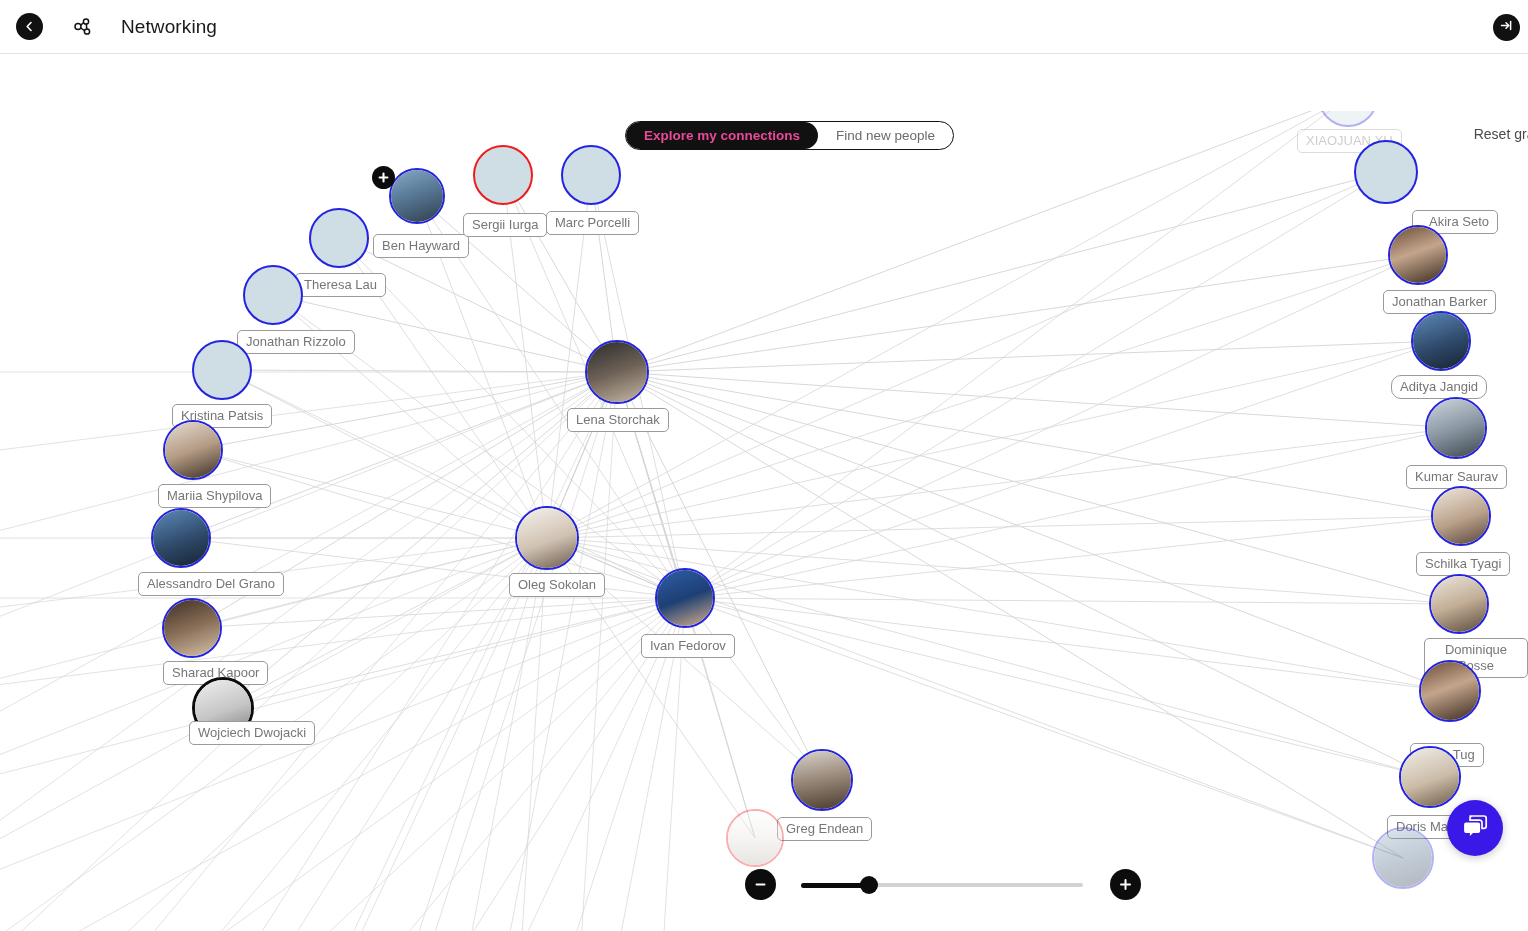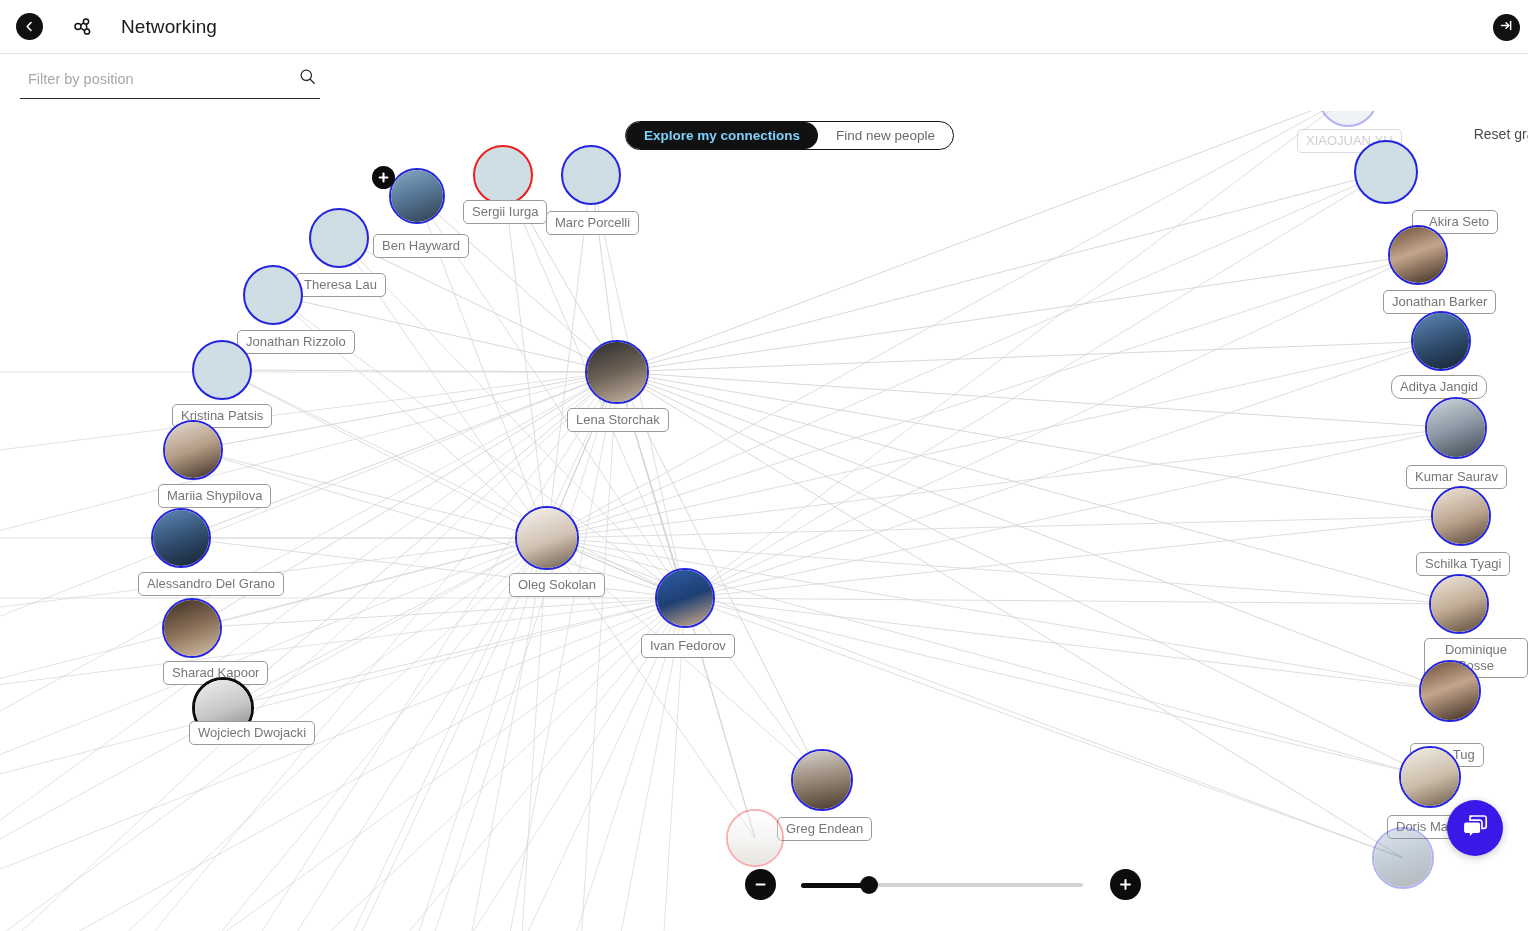--- a/index.html
+++ b/index.html
@@ -53,21 +53,21 @@
 
   .seg-toggle {
     position:absolute; left:625px; top:66px;
     height:29px; border:1px solid #111; border-radius:15px;
     display:flex; align-items:center; background:#fff; overflow:hidden;
   }
   .seg {
     height:27px; padding:0 18px; display:flex; align-items:center; justify-content:center;
     font-size:13.5px; color:#6b6b6b; cursor:pointer; border-radius:15px; white-space:nowrap;
   }
-  .seg.active { background:#111; color:#7dd3fc; font-weight:700; }
+  .seg.active { background:#111; color:#ec4899; font-weight:700; }
 
   .reset-graph {
     position:absolute; right:-22px; top:71px;
     font-size:14px; color:#4a4a4a; cursor:pointer; white-space:nowrap;
   }
 
   
   .canvas { position:absolute; left:0; top:111px; width:1528px; height:820px; overflow:hidden; }
   .edges { position:absolute; left:0; top:0; width:1528px; height:820px; }
 
@@ -171,29 +171,20 @@
         <svg width="15" height="15" viewBox="0 0 15 15">
           <line x1="2.5" y1="7.5" x2="9.5" y2="7.5" stroke="#fff" stroke-width="1.5" stroke-linecap="round"></line>
           <path d="M7 4.8 L9.8 7.5 L7 10.2" fill="none" stroke="#fff" stroke-width="1.5" stroke-linecap="round" stroke-linejoin="round"></path>
           <line x1="11.6" y1="3.6" x2="11.6" y2="11.4" stroke="#fff" stroke-width="1.5" stroke-linecap="round"></line>
         </svg>
       </span>
     </div>
   </div>
 
   <div class="filterrow">
-    <div class="search-wrap">
-      <input type="text" placeholder="Filter by position" style="">
-      <span class="search-icon">
-        <svg width="17" height="17" viewBox="0 0 17 17">
-          <circle cx="7.3" cy="7.3" r="5.2" fill="none" stroke="#2b2b2b" stroke-width="1.3"></circle>
-          <line x1="11.2" y1="11.2" x2="15.2" y2="15.2" stroke="#2b2b2b" stroke-width="1.3" stroke-linecap="round"></line>
-        </svg>
-      </span>
-    </div>
 
     <div class="seg-toggle">
       <div class="seg active">Explore my connections</div>
       <div class="seg">Find new people</div>
     </div>
 
     <div class="reset-graph">Reset graph</div>
   </div>
 
   <div class="canvas">
@@ -318,21 +309,21 @@
           <div class="ph p1"></div>
         </div>
         <div class="label" style="left: 373px; top: 123px;">Ben Hayward</div>
         <div class="plus-badge" style="left: 372px; top: 55px;">
           <svg width="13" height="13" viewBox="0 0 13 13">
             <line x1="2.6" y1="6.5" x2="10.4" y2="6.5" stroke="#fff" stroke-width="2.1" stroke-linecap="round"></line>
             <line x1="6.5" y1="2.6" x2="6.5" y2="10.4" stroke="#fff" stroke-width="2.1" stroke-linecap="round"></line>
           </svg>
         </div>
         <div class="node r" style="left: 473px; top: 34px; width: 60px; height: 60px;"></div>
-        <div class="label" style="left: 463px; top: 89px;">Sergii Iurga</div>
+        <div class="label" style="left: 463px; top: 102px;">Sergii Iurga</div>
         <div class="node b" style="left: 561px; top: 34px; width: 60px; height: 60px;"></div>
         <div class="label" style="left: 546px; top: 100px;">Marc Porcelli</div>
         <div class="node b" style="left: 309px; top: 97px; width: 60px; height: 60px;"></div>
         <div class="label" style="left: 295px; top: 162px;">Theresa Lau</div>
         <div class="node b" style="left: 243px; top: 154px; width: 60px; height: 60px;"></div>
         <div class="label" style="left: 237px; top: 219px;">Jonathan Rizzolo</div>
         <div class="node b" style="left: 192px; top: 229px; width: 60px; height: 60px;"></div>
         <div class="label" style="left: 172px; top: 293px;">Kristina Patsis</div>
         <div class="node b" style="left: 163px; top: 309px; width: 60px; height: 60px;">
           <div class="ph p6"></div>

